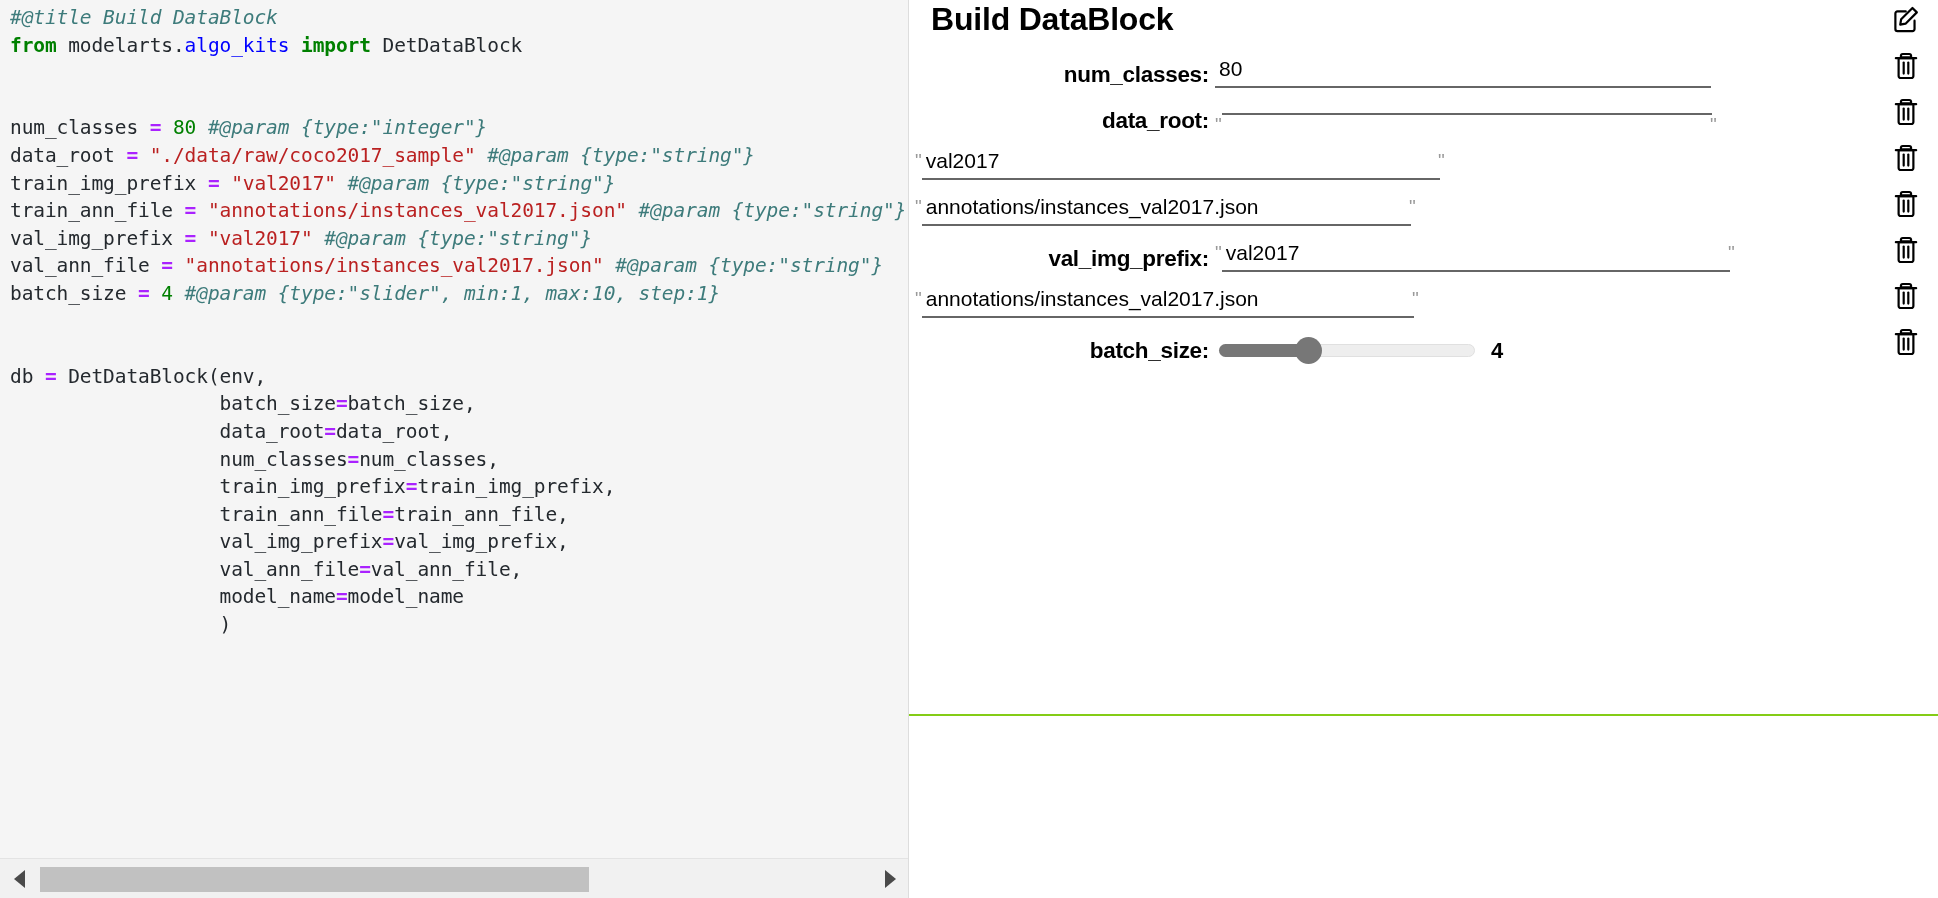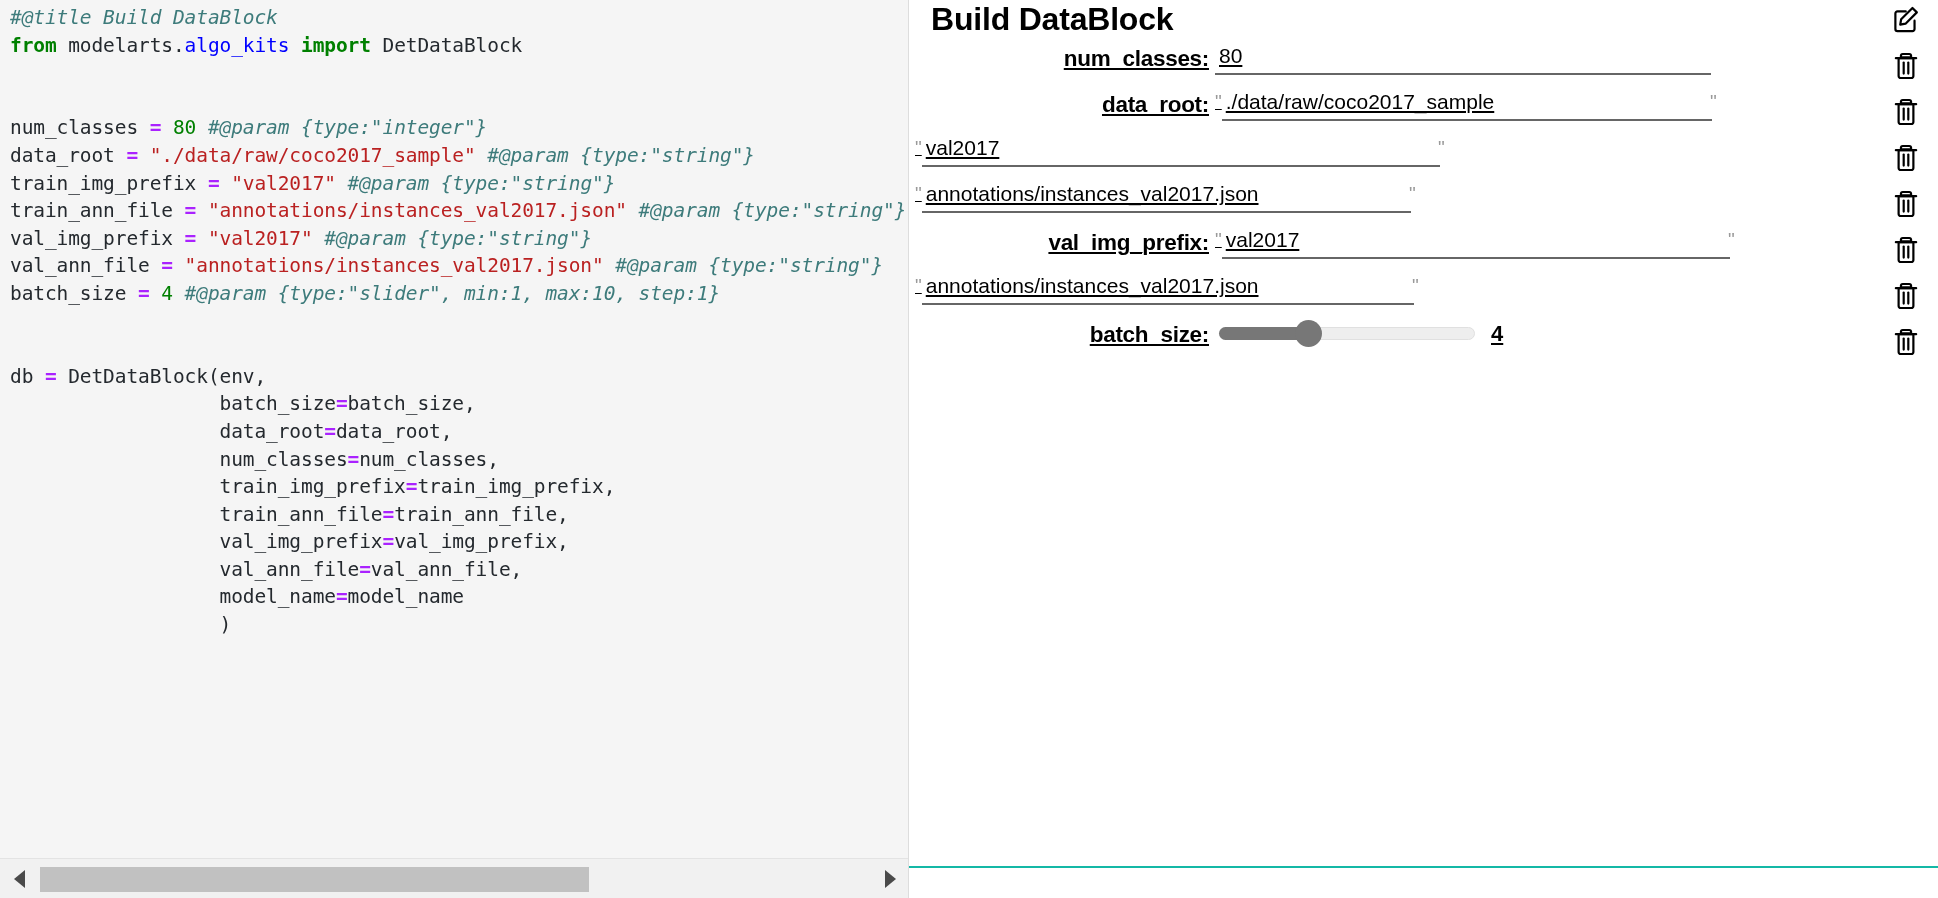--- a/index.html
+++ b/index.html
@@ -96,23 +96,23 @@
     left: 0; top: 3px;
     width: 549px;
     height: 25px;
     background: #c1c1c1;
   }
 
   
   .form-pane {
     position: relative;
     flex: 1 1 auto;
-    height: 868px;
+    height: 716px;
     background: #ffffff;
-    border-bottom: 2px solid #14b8a6;
+    border-bottom: 2px solid #84cc16;
     overflow: hidden;
   }
 
   .form-title {
     position: absolute;
     left: 22px;
     top: 1px;
     font-size: 32px;
     font-weight: bold;
     color: #000000;
@@ -124,22 +124,21 @@
     position: absolute;
     left: 0;
     top: 42px;
     width: 100%;
   }
 
   .frow {
     position: relative;
     height: 46px;
     display: flex;
-    align-items: flex-start;
-    text-decoration: underline;
+    align-items: flex-end;
   }
 
   .flabel {
     width: 300px;
     flex: 0 0 300px;
     text-align: right;
     font-size: 22.5px;
     font-weight: bold;
     color: #000000;
     padding-top: 4px;
@@ -286,21 +285,20 @@
               <span class="fvalue">80</span>
               <span class="uline"></span>
             </div>
           </div>
         </div>
         <div class="frow">
           <div class="flabel">data_root:</div>
           <div class="fctl">
             <span class="quote">"</span>
             <div class="field" style="width: 490px;">
-              <span class="fvalue">./data/raw/coco2017_sample</span>
               <span class="uline"></span>
             </div>
             <span class="quote-close" style="left: 501px;">"</span>
           </div>
         </div>
         <div class="frow">
           <div class="fctl">
             <span class="quote">"</span>
             <div class="field" style="width: 518px;">
               <span class="fvalue">val2017</span>

